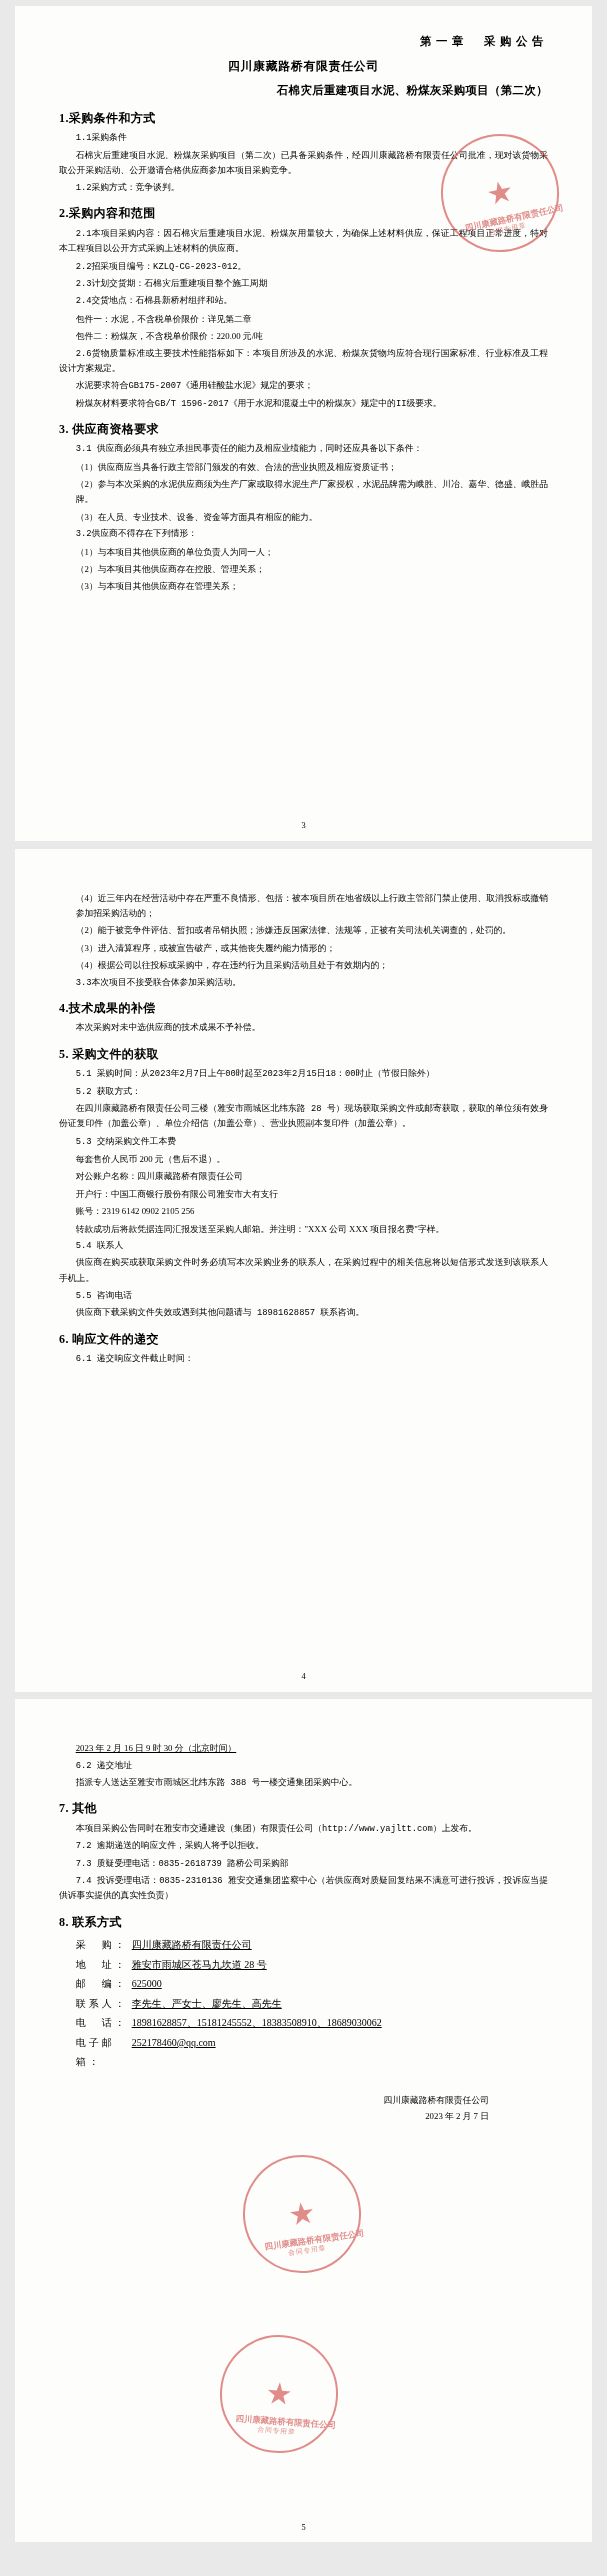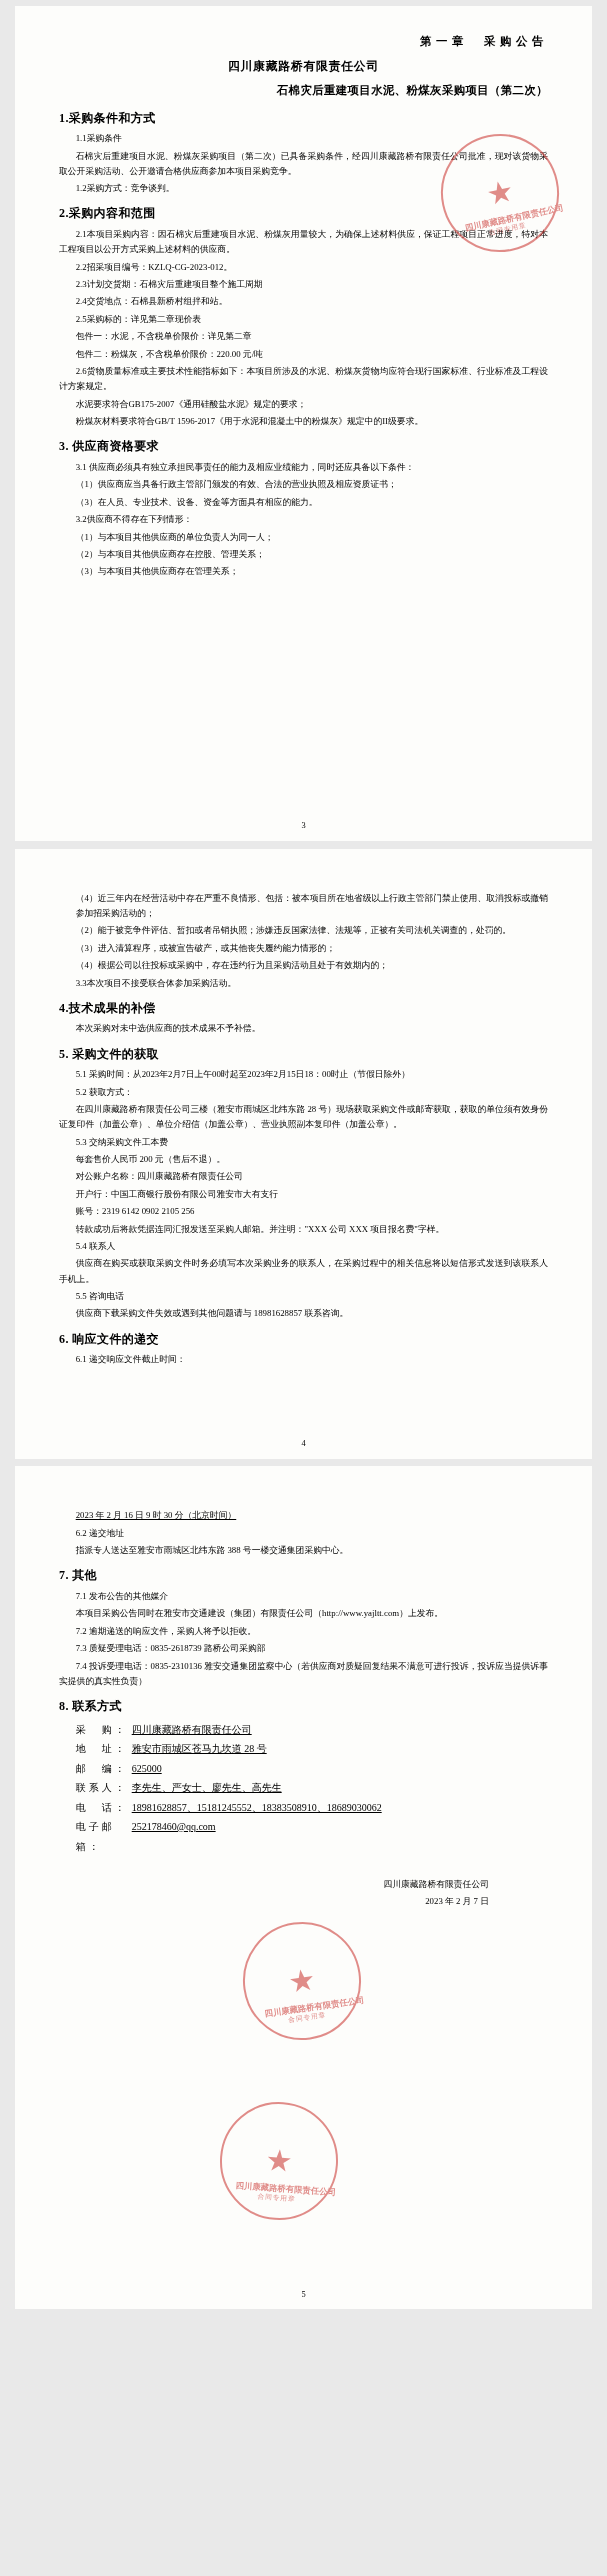--- a/index.html
+++ b/index.html
@@ -16,21 +16,21 @@
   .page {
     position: relative;
     background: #fdfdfb;
     width: 577px;
     margin: 0 auto 7.6px auto;
     box-sizing: border-box;
     padding: 20px 44px 23px 44px;
     overflow: hidden;
   }
   .page.p1 { height: 835px; margin-top: 6px; }
-  .page.p2 { height: 610px; }
+  .page.p2 { height: 843px; }
   .page.p3 { height: 843px; }
 
   h1.chapter {
     text-align: right;
     font-size: 11.4px;
     font-weight: bold;
     letter-spacing: 4.6px;
     margin: 7.6px 0 10.6px 0;
   }
   h2.org {
@@ -55,20 +55,21 @@
   }
   p.t {
     font-size: 8.8px;
     line-height: 1.72;
     margin: 2.3px 0;
     text-align: justify;
     text-indent: 0;
   }
   p.ind {
     text-indent: 16.7px;
+    font-family: Liberation Mono, monospace;
   }
   p.ind2 {
     padding-left: 16.7px;
   }
   .u { text-decoration: underline; }
   .pagenum {
     position: absolute;
     bottom: 10.6px;
     left: 0;
     right: 0;
@@ -167,30 +168,30 @@
     <div class="sec">1.采购条件和方式</div>
     <p class="t ind">1.1采购条件</p>
     <p class="t ind">石棉灾后重建项目水泥、粉煤灰采购项目（第二次）已具备采购条件，经四川康藏路桥有限责任公司批准，现对该货物采取公开采购活动、公开邀请合格供应商参加本项目采购竞争。</p>
     <p class="t ind">1.2采购方式：竞争谈判。</p>
 
     <div class="sec">2.采购内容和范围</div>
     <p class="t ind">2.1本项目采购内容：因石棉灾后重建项目水泥、粉煤灰用量较大，为确保上述材料供应，保证工程项目正常进度，特对本工程项目以公开方式采购上述材料的供应商。</p>
     <p class="t ind">2.2招采项目编号：KZLQ-CG-2023-012。</p>
     <p class="t ind">2.3计划交货期：石棉灾后重建项目整个施工周期</p>
     <p class="t ind">2.4交货地点：石棉县新桥村组拌和站。</p>
-    <p class="t ind">2.5采购标的：详见第二章现价表</p>
     <p class="t ind2">包件一：水泥，不含税单价限价：详见第二章</p>
     <p class="t ind2">包件二：粉煤灰，不含税单价限价：220.00 元/吨</p>
     <p class="t ind">2.6货物质量标准或主要技术性能指标如下：本项目所涉及的水泥、粉煤灰货物均应符合现行国家标准、行业标准及工程设计方案规定。</p>
     <p class="t ind">水泥要求符合GB175-2007《通用硅酸盐水泥》规定的要求；</p>
     <p class="t ind">粉煤灰材料要求符合GB/T 1596-2017《用于水泥和混凝土中的粉煤灰》规定中的II级要求。</p>
 
     <div class="sec">3. 供应商资格要求</div>
     <p class="t ind">3.1 供应商必须具有独立承担民事责任的能力及相应业绩能力，同时还应具备以下条件：</p>
     <p class="t ind2">（1）供应商应当具备行政主管部门颁发的有效、合法的营业执照及相应资质证书；</p>
+    <p class="t ind2">（2）参与本次采购的水泥供应商须为生产厂家或取得水泥生产厂家授权，水泥品牌需为峨胜、川冶、嘉华、德盛、峨胜品牌。</p>
     <p class="t ind2">（3）在人员、专业技术、设备、资金等方面具有相应的能力。</p>
     <p class="t ind">3.2供应商不得存在下列情形：</p>
     <p class="t ind2">（1）与本项目其他供应商的单位负责人为同一人；</p>
     <p class="t ind2">（2）与本项目其他供应商存在控股、管理关系；</p>
     <p class="t ind2">（3）与本项目其他供应商存在管理关系；</p>
 
     <div class="pagenum">3</div>
   </div>
 
   <div class="page p2">
@@ -241,21 +242,20 @@
       <div class="star">★</div>
       <div class="bottom-text">合同专用章</div>
     </div>
 
     <div class="spacer-l"></div>
     <p class="t ind2 u">2023 年 2 月 16 日 9 时 30 分（北京时间）</p>
     <p class="t ind">6.2 递交地址</p>
     <p class="t ind">指派专人送达至雅安市雨城区北纬东路 388 号一楼交通集团采购中心。</p>
 
     <div class="sec">7. 其他</div>
-    <p class="t ind">7.1 发布公告的其他媒介</p>
     <p class="t ind">本项目采购公告同时在雅安市交通建设（集团）有限责任公司（http://www.yajltt.com）上发布。</p>
     <p class="t ind">7.2 逾期递送的响应文件，采购人将予以拒收。</p>
     <p class="t ind">7.3 质疑受理电话：0835-2618739 路桥公司采购部</p>
     <p class="t ind">7.4 投诉受理电话：0835-2310136 雅安交通集团监察中心（若供应商对质疑回复结果不满意可进行投诉，投诉应当提供诉事实提供的真实性负责）</p>
 
     <div class="sec">8. 联系方式</div>
     <div class="contact-table">
       <div class="row">
         <div class="lbl">采　购：</div>
         <div class="val u">四川康藏路桥有限责任公司</div>

